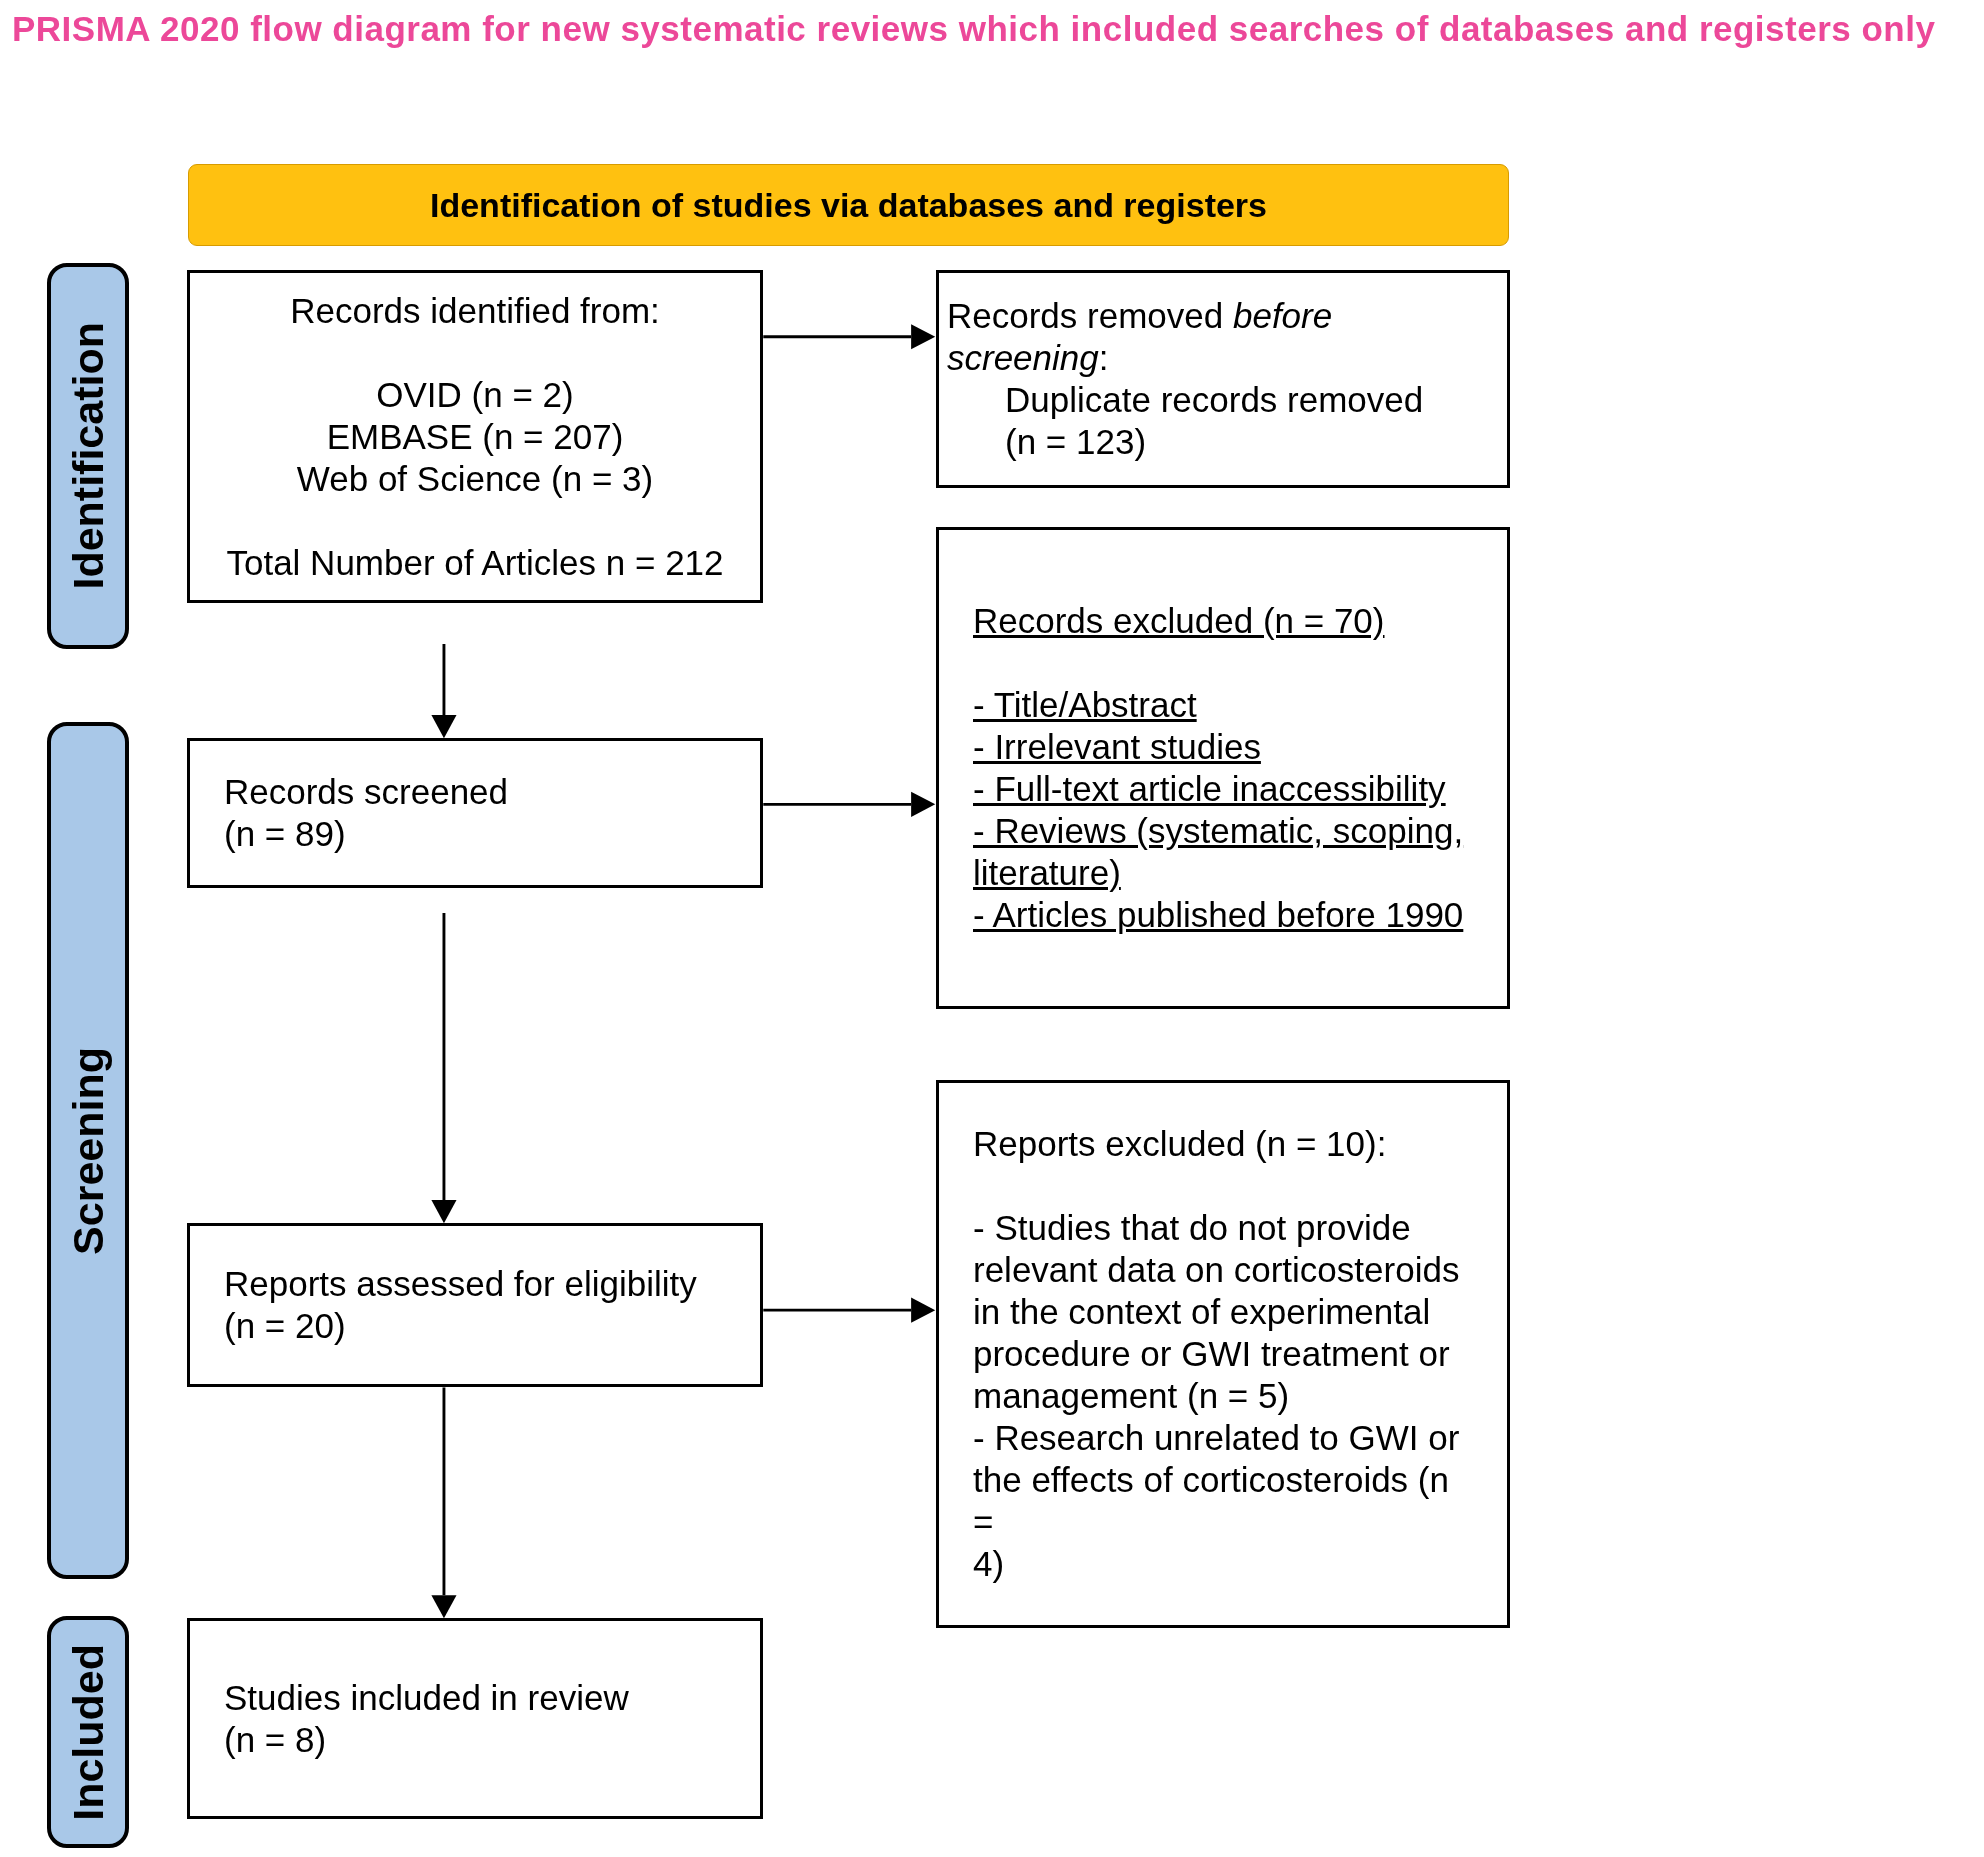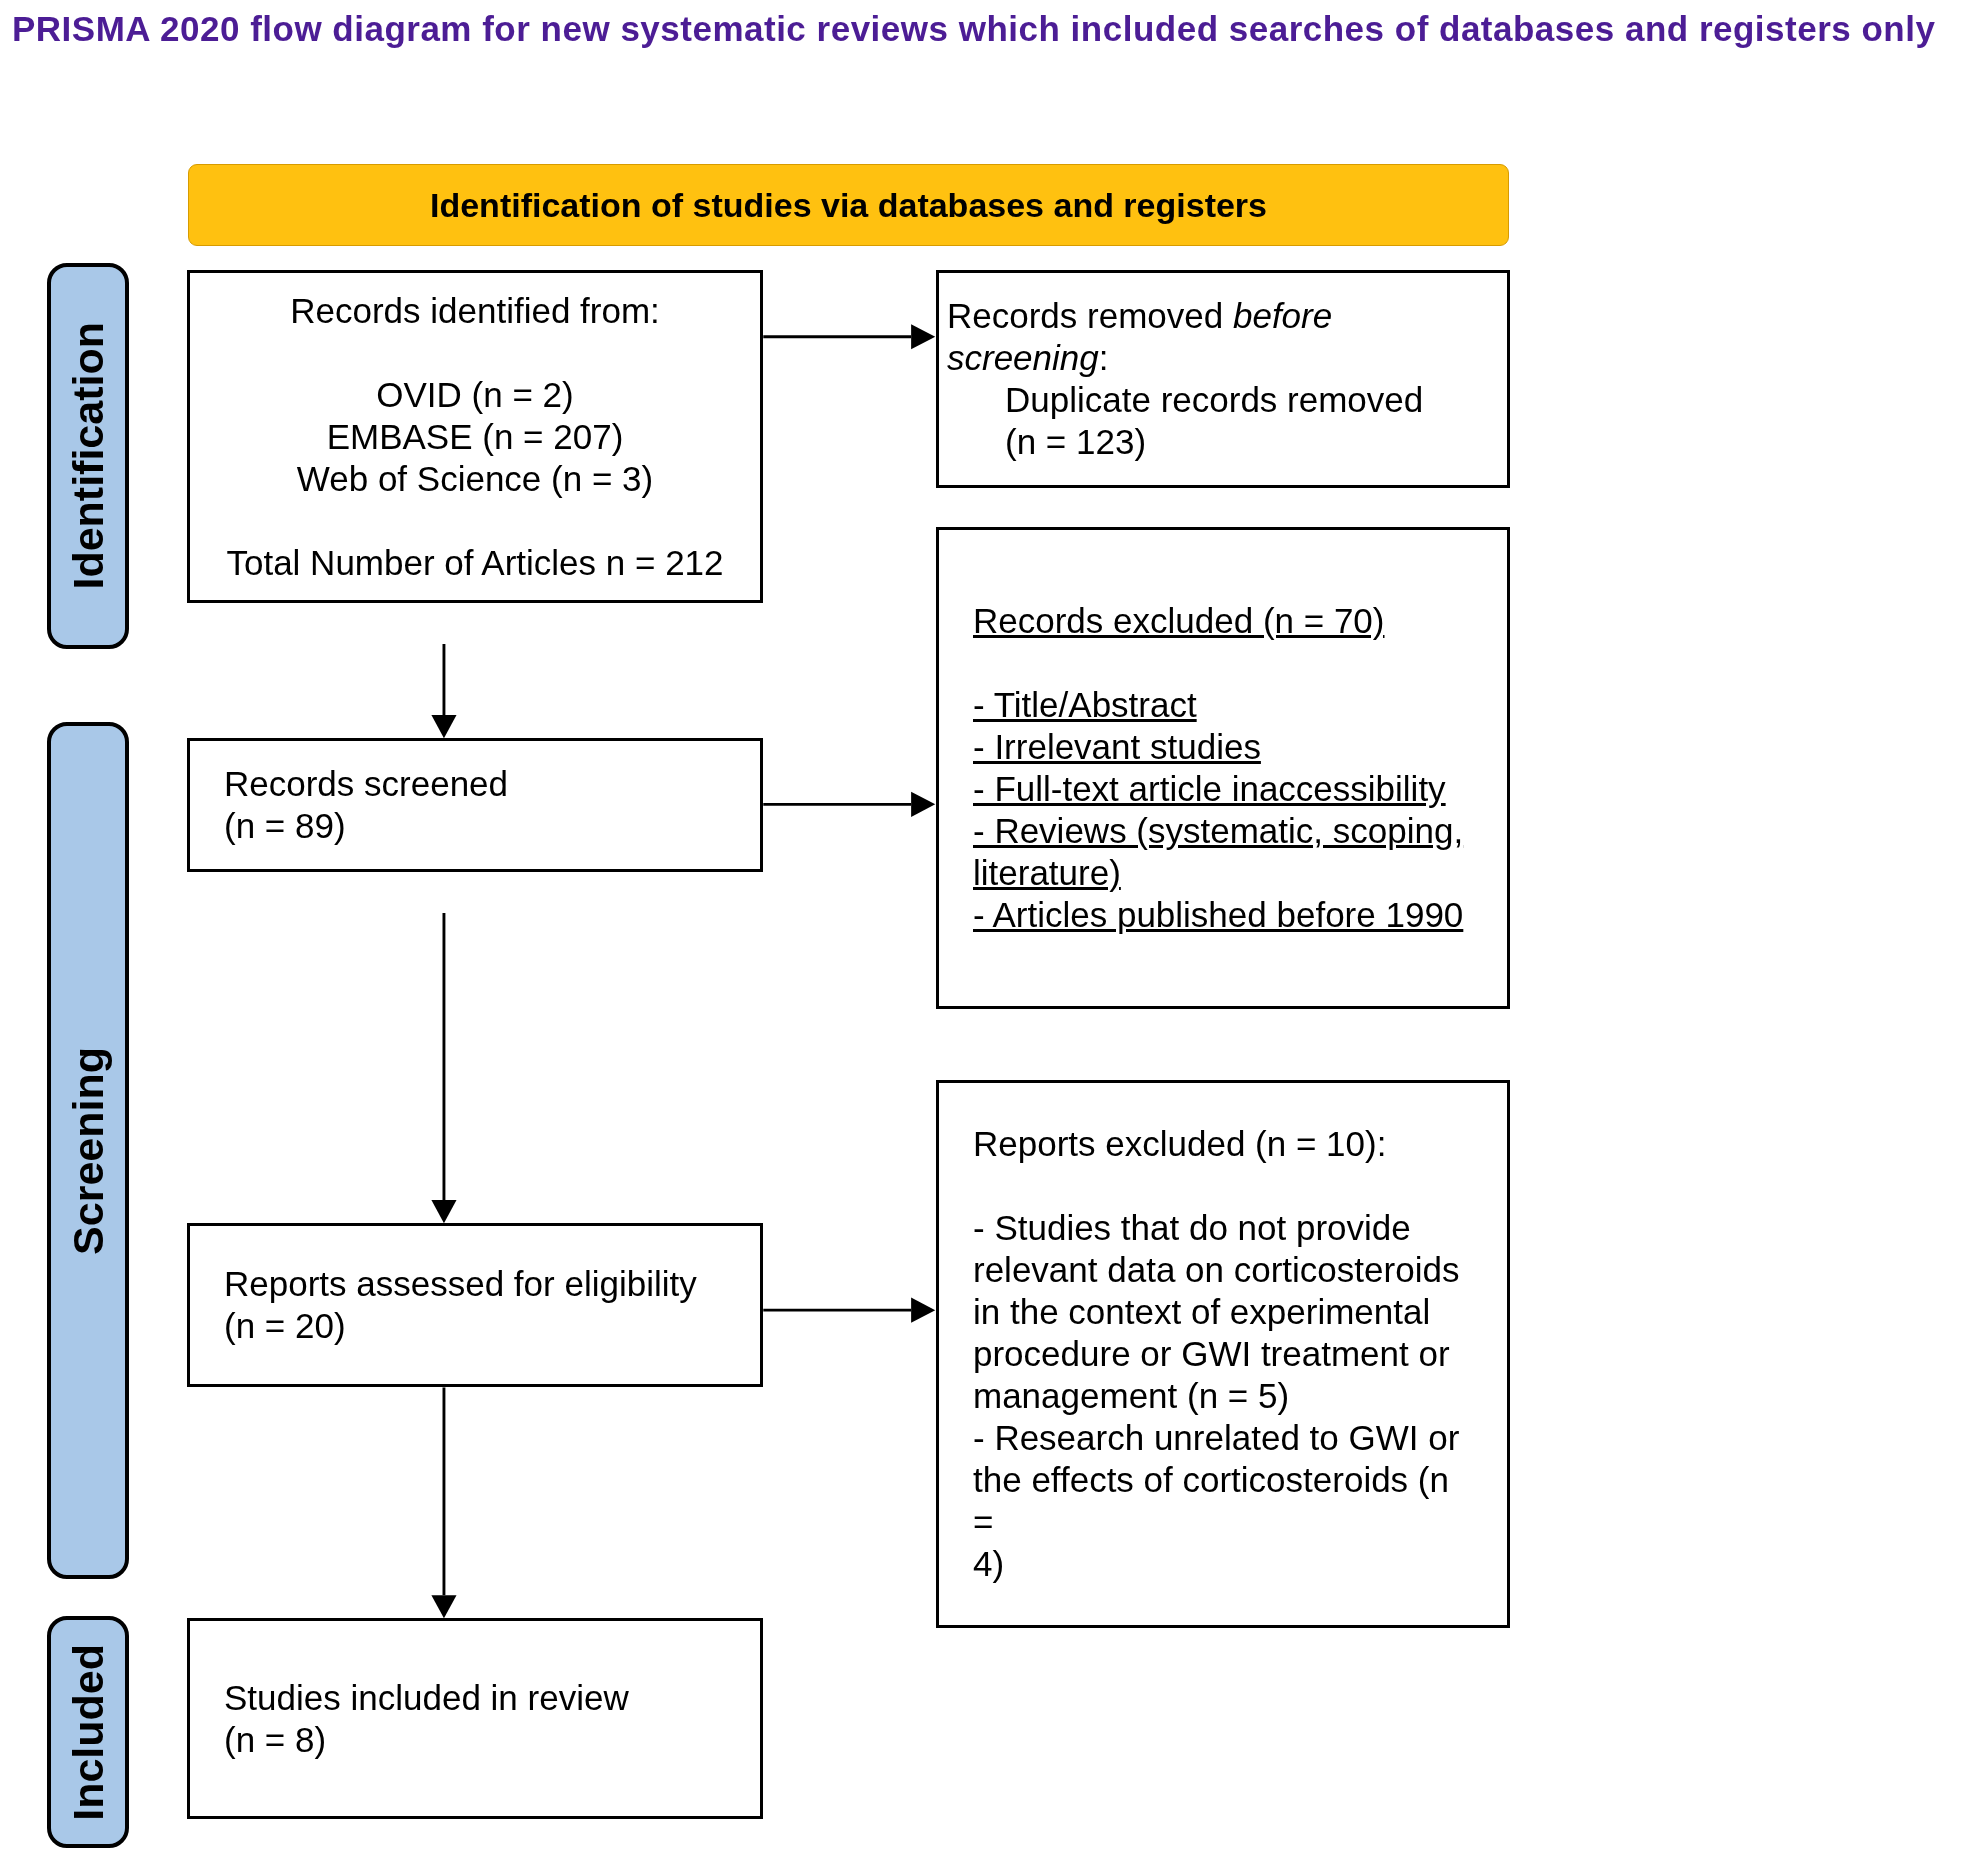--- a/index.html
+++ b/index.html
@@ -16,21 +16,21 @@
     color: #000000;
   }
   .page-title {
     position: absolute;
     left: 12px;
     top: 8.7px;
     width: 1966px;
     font-size: 35px;
     font-weight: bold;
     letter-spacing: 0.5px;
-    color: #4c1d95;
+    color: #ec4899;
     white-space: nowrap;
   }
   .banner {
     position: absolute;
     left: 188px;
     top: 164px;
     width: 1321px;
     height: 82px;
     background: #FFC110;
     border: 1.9px solid #D79B00;
@@ -78,21 +78,21 @@
   }
   .node .txt { white-space: pre-line; }
   .node.center { text-align: center; padding: 9.7px 34px; }
   .node.left   { text-align: left;   padding: 9.7px 34px; }
   .indent { margin-left: 58px; white-space: pre-line; }
   .it { font-style: italic; }
 
   #box-records-identified { left: 187px;  top: 270px;  width: 576px; height: 333px;  }
   #box-records-removed    { left: 936px; top: 270px;  width: 574px; height: 218px; padding-left: 8px;  }
   #box-records-excluded   { left: 936px; top: 527px; width: 574px; height: 482px; text-decoration: underline;  }
-  #box-records-screened   { left: 187px;  top: 738px; width: 576px; height: 134px;  }
+  #box-records-screened   { left: 187px;  top: 738px; width: 576px; height: 150px;  }
   #box-reports-assessed   { left: 187px;  top: 1223px; width: 576px; height: 164px;  }
   #box-reports-excluded   { left: 936px; top: 1080px; width: 574px; height: 548px; }
   #box-studies-included   { left: 187px;  top: 1618px; width: 576px; height: 201px;  }
 
   #arrow-layer {
     position: absolute;
     left: 0; top: 0;
     width: 1985px;
     height: 1858px;
     pointer-events: none;

